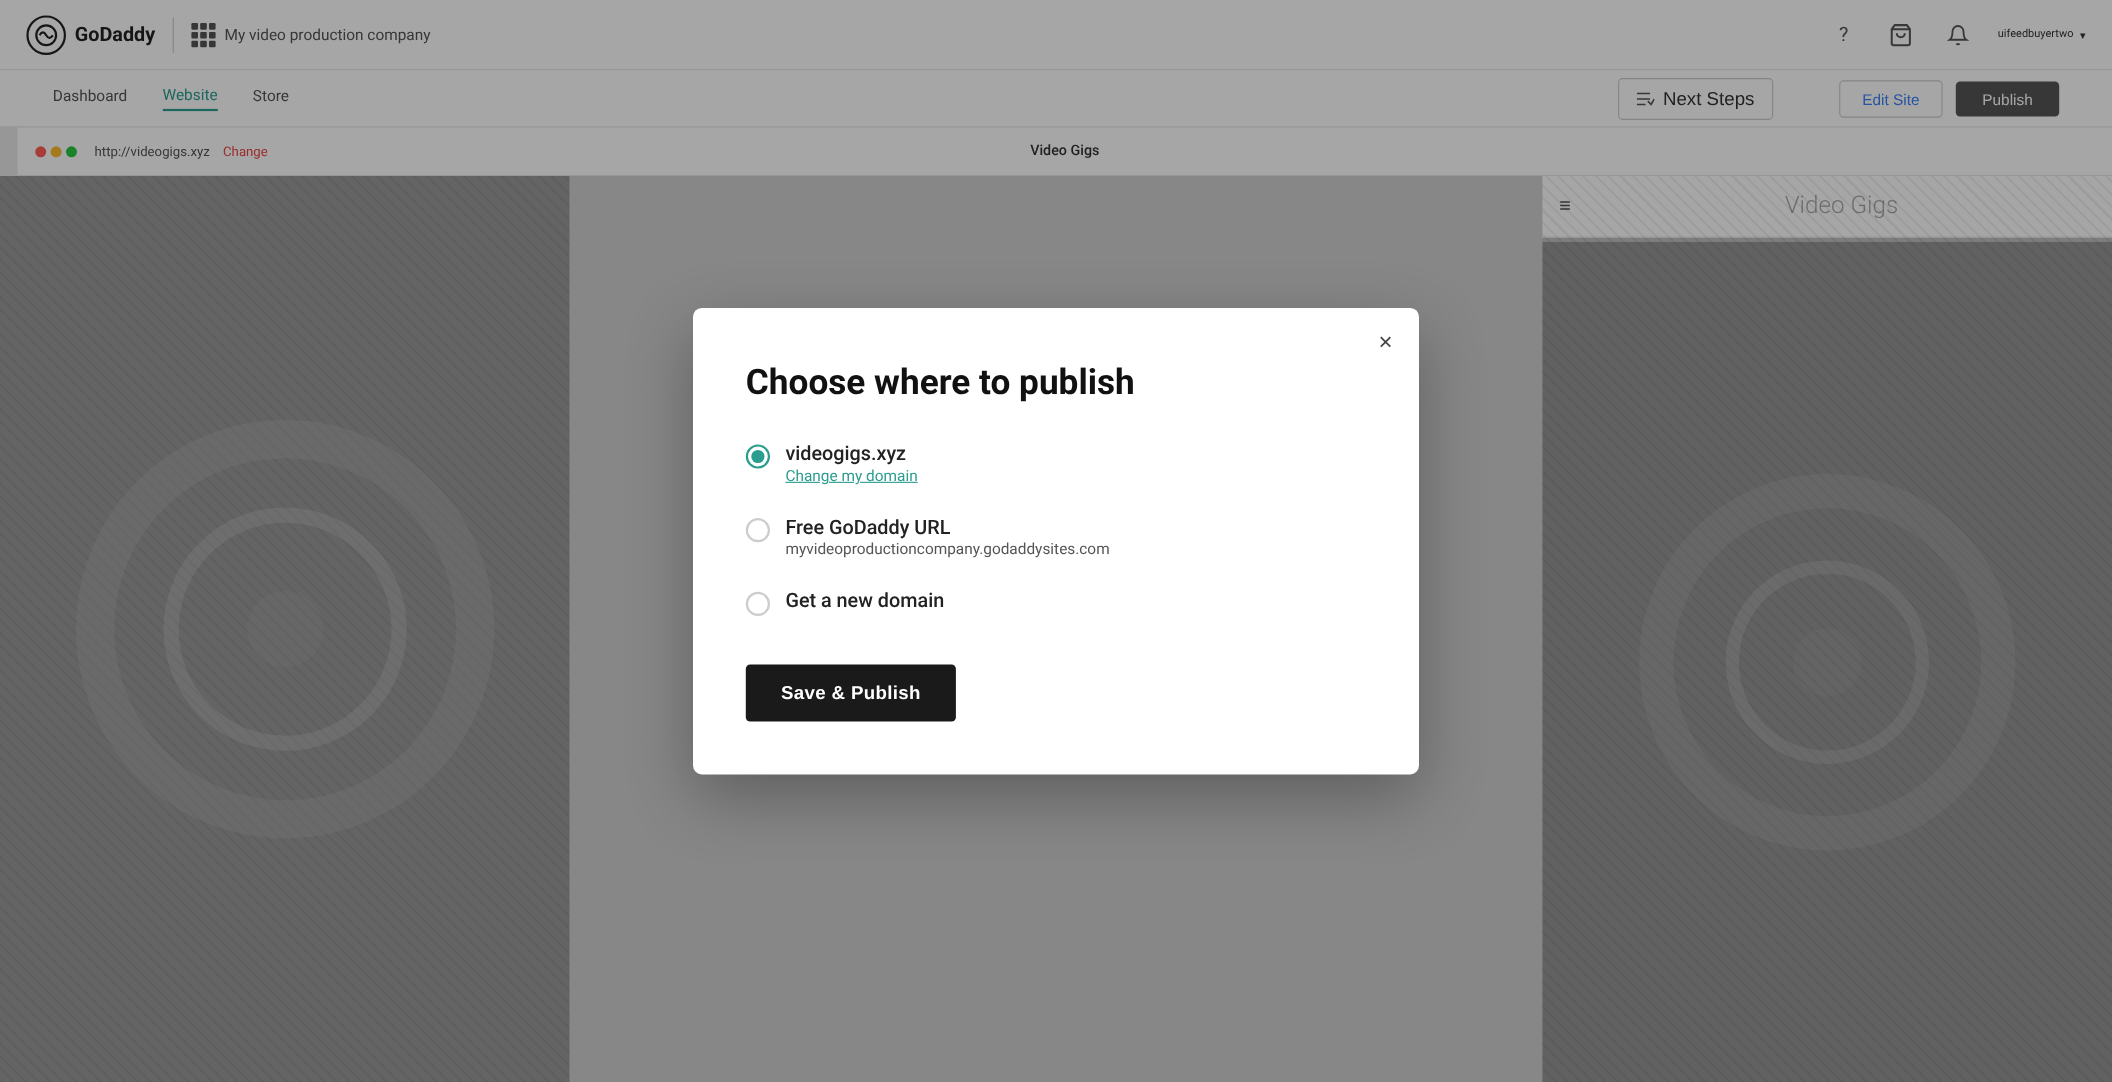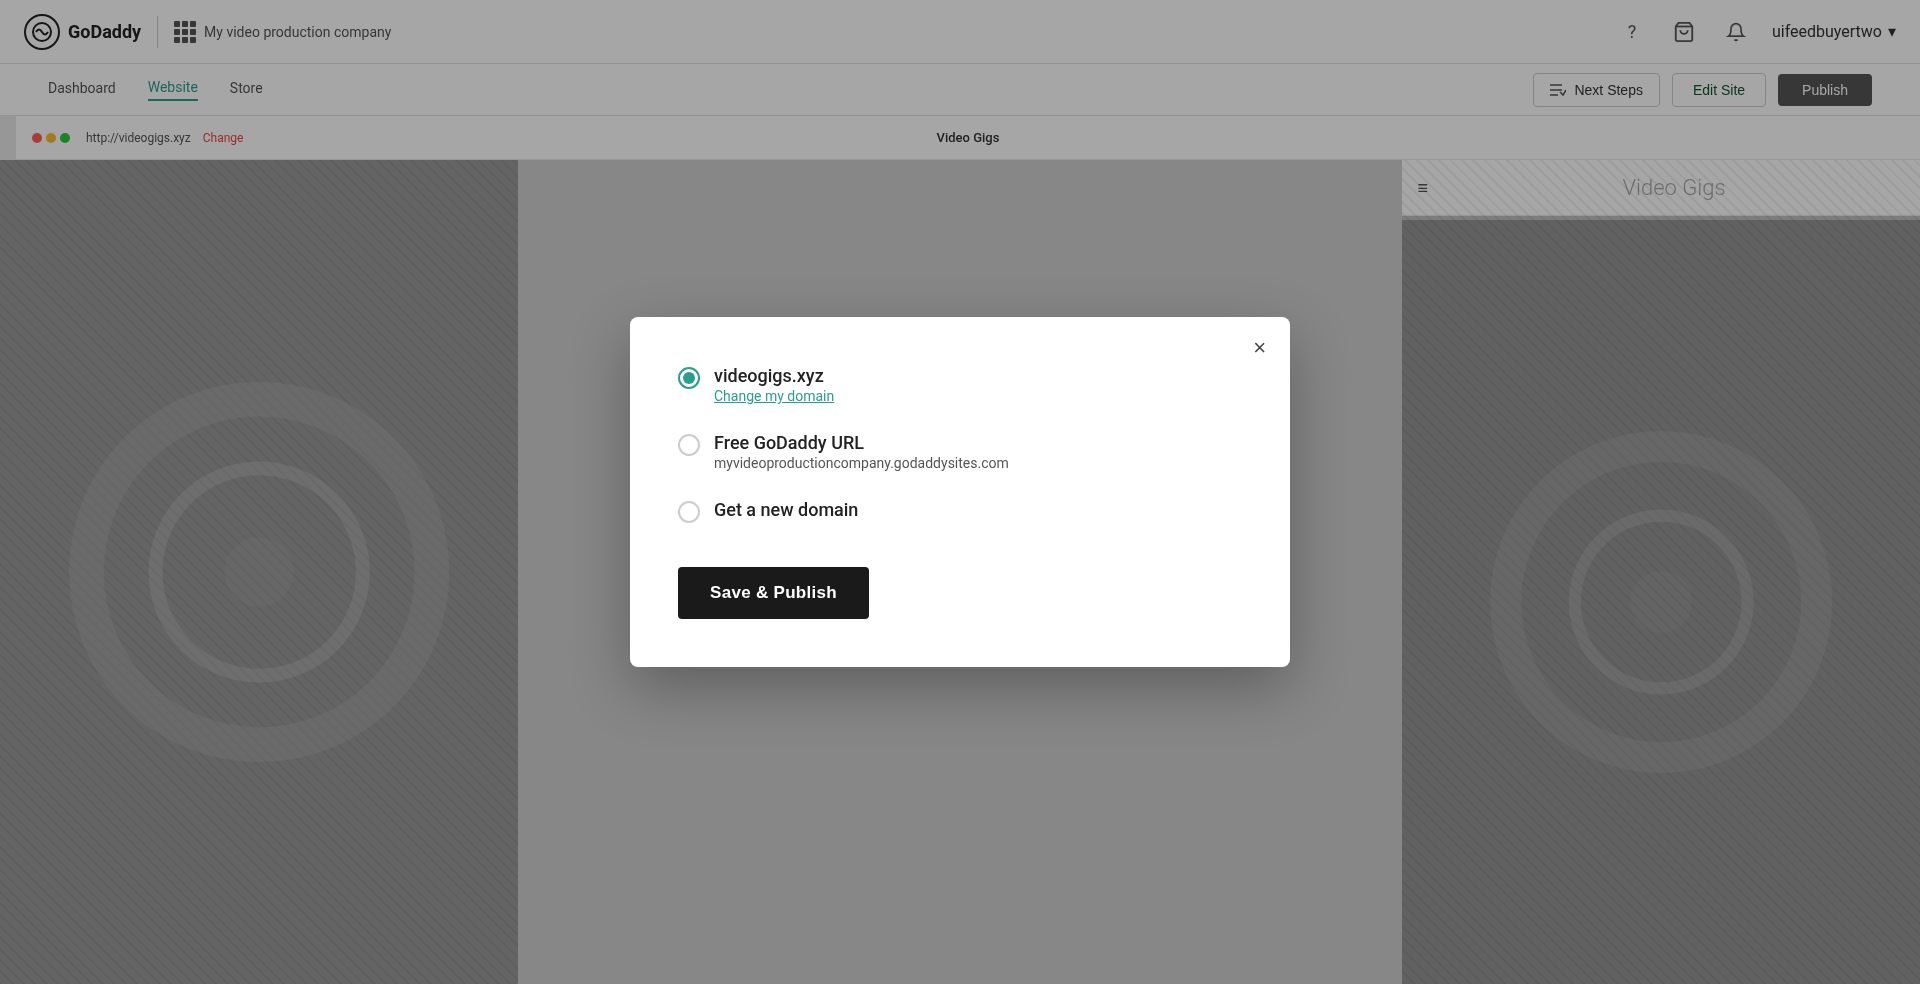--- a/index.html
+++ b/index.html
@@ -58,21 +58,21 @@
       margin-left: auto;
       display: flex; align-items: center; gap: 20px;
     }
     .nav-icon-btn {
       width: 32px; height: 32px;
       display: flex; align-items: center; justify-content: center;
       font-size: 18px; color: #555; cursor: pointer;
     }
     .nav-user {
       display: flex; align-items: center; gap: 6px;
-      font-size: 16px; color: #333; cursor: pointer;
+      font-size: 10px; color: #333; cursor: pointer;
     }
 
     
     .sub-nav {
       position: absolute;
       top: 64px; left: 0; right: 0;
       height: 52px;
       background: #fff;
       display: flex;
       align-items: center;
@@ -91,29 +91,29 @@
     }
     .sub-nav-right {
       margin-left: auto;
       display: flex; align-items: center; gap: 12px;
     }
     .btn-next-steps {
       display: flex; align-items: center; gap: 8px;
       border: 1px solid #ccc;
       padding: 8px 16px;
       border-radius: 4px;
-      font-size: 14px; color: #333;
+      font-size: 17px; color: #333;
       background: #fff; cursor: pointer;
     }
     .btn-edit-site {
       border: 1px solid #ccc;
       padding: 8px 20px;
       border-radius: 4px;
-      font-size: 14px; color: #14532d;
-      background: #fff; cursor: pointer;
+      font-size: 14px; color: #3b82f6;
+      background: #fff; cursor: pointer; margin-left: 48px;
     }
     .btn-publish-nav {
       border: none;
       padding: 8px 24px;
       border-radius: 4px;
       font-size: 14px; color: #fff;
       background: #555; cursor: pointer;
     }
 
     
@@ -461,20 +461,21 @@
       </svg>
     </div>
   </div>
 </div>
 
 <div class="overlay"></div>
 
 <div class="modal">
   <button class="modal-close">×</button>
 
+  <h1 class="modal-title">Choose where to publish</h1>
 
   <div class="radio-group">
 
     <div class="radio-option">
       <div class="radio-circle selected"></div>
       <div class="radio-label">
         <span class="radio-main">videogigs.xyz</span>
         <span class="radio-sub">Change my domain</span>
       </div>
     </div>

